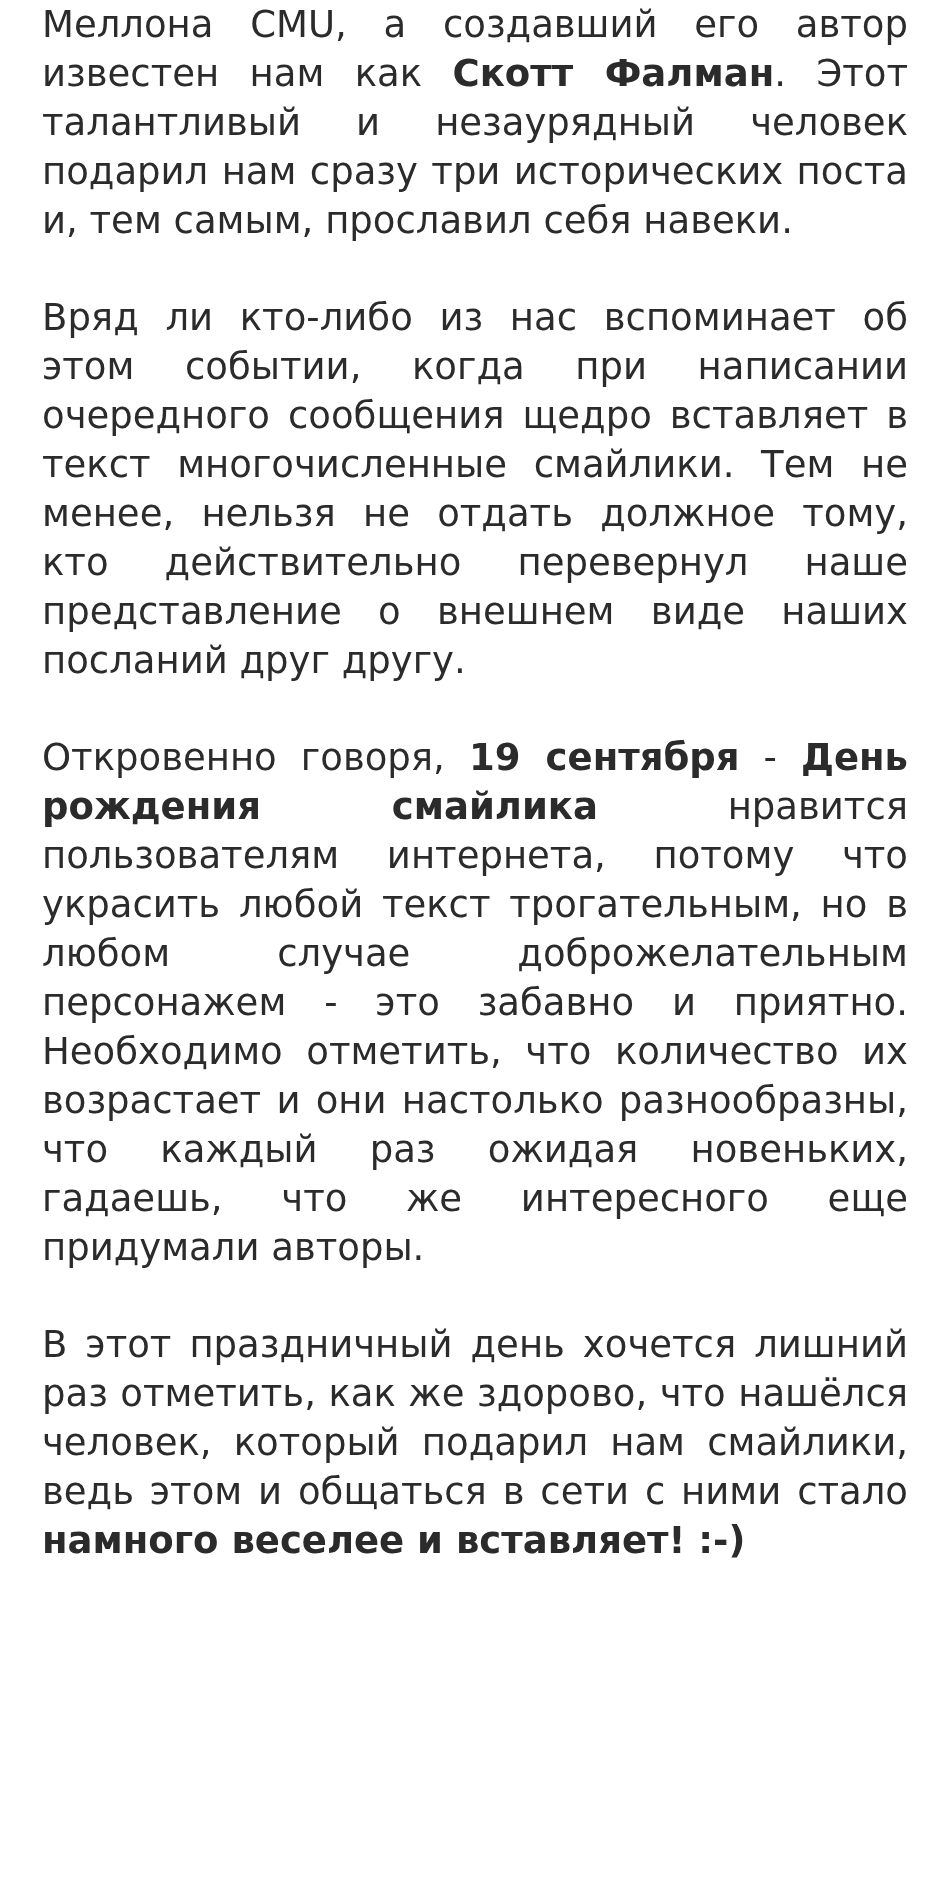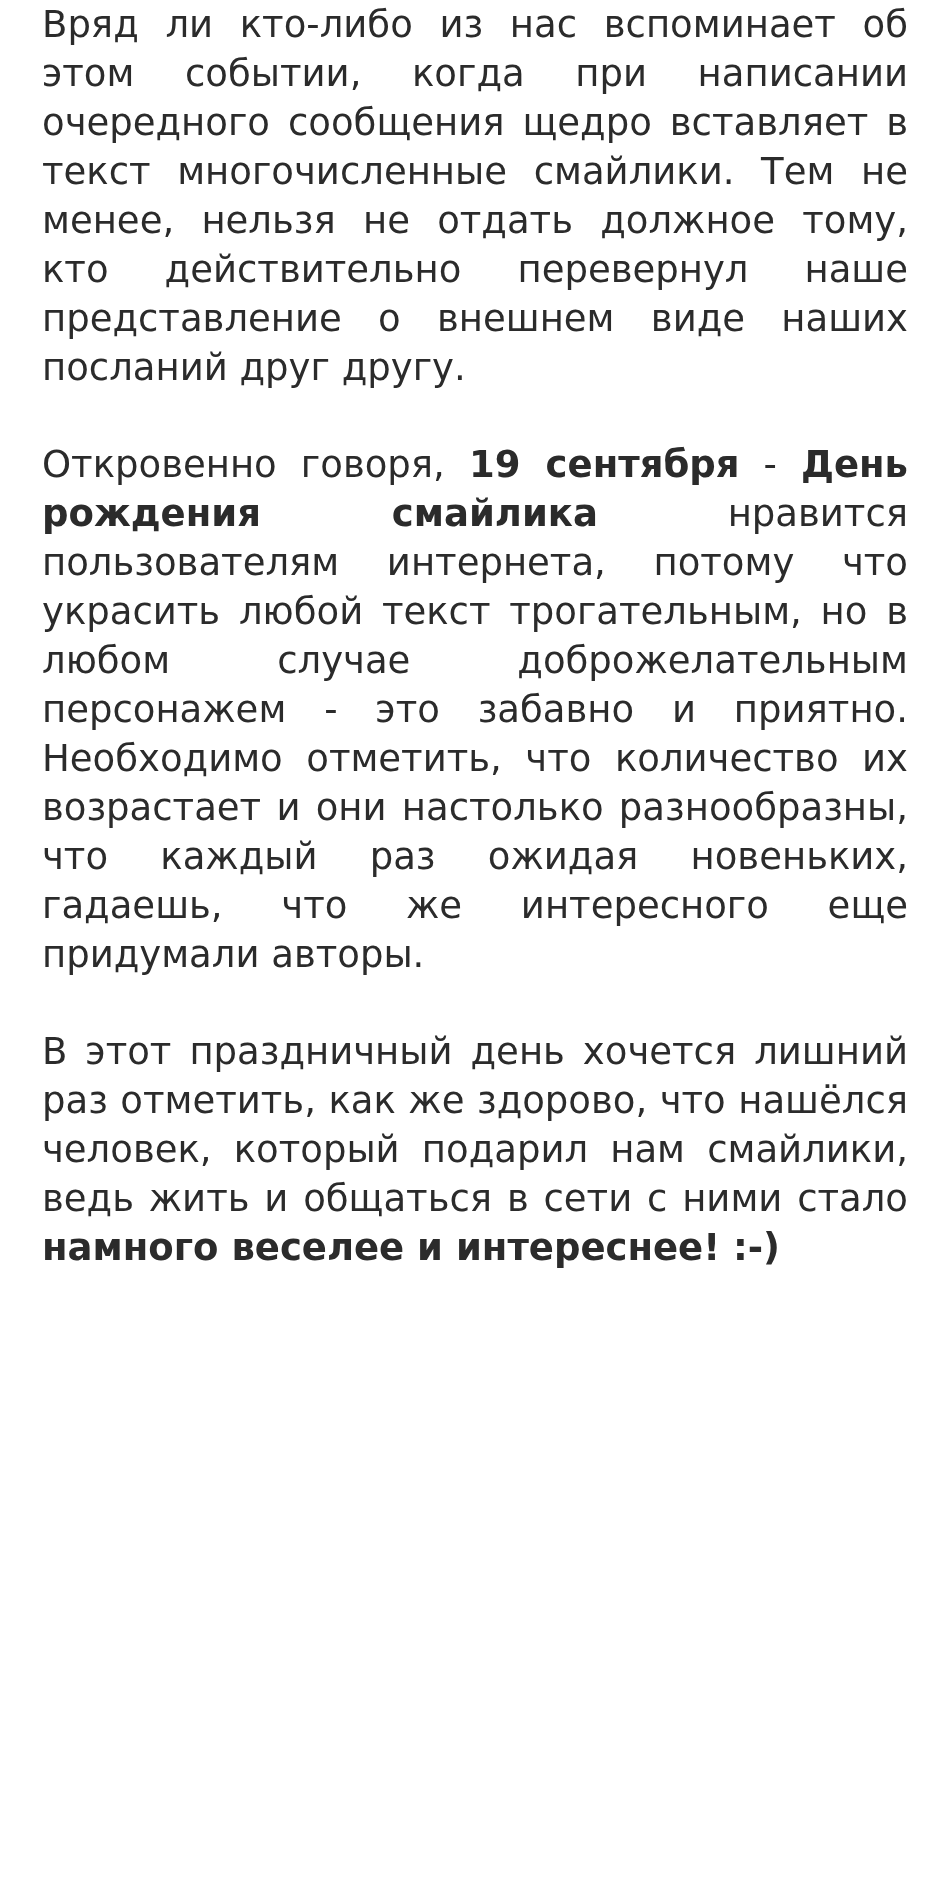--- a/index.html
+++ b/index.html
@@ -39,16 +39,17 @@
   .para .i {
   }
   .first-para {
     padding-top: 0;
   }
 </style>
 </head>
 <body>
 
 <div class="page">
+  <p class="para first-para"><span>Меллона CMU, а создавший его автор известен нам как </span><span class="b">Скотт Фалман</span><span>. Этот талантливый и незаурядный человек подарил нам сразу три исторических поста и, тем самым, прославил себя навеки.</span></p>
   <p class="para"><span>Вряд ли кто-либо из нас вспоминает об этом событии, когда при написании очередного сообщения щедро вставляет в текст многочисленные смайлики. Тем не менее, нельзя не отдать должное тому, кто действительно </span><span class="i">перевернул наше представление о внешнем виде наших посланий друг другу</span><span>.</span></p>
   <p class="para"><span>Откровенно говоря, </span><span class="b">19 сентября</span><span> - </span><span class="b">День рождения смайлика</span><span> нравится пользователям интернета, потому что украсить любой текст трогательным, но в любом случае доброжелательным персонажем - это забавно и приятно. Необходимо отметить, что количество их возрастает и они настолько разнообразны, что каждый раз ожидая новеньких, гадаешь, что же интересного еще придумали авторы.</span></p>
-  <p class="para"><span>В этот праздничный день хочется лишний раз отметить, как же здорово, что нашёлся человек, который подарил нам смайлики, ведь жить и общаться в сети с ними стало </span><span class="b">намного веселее и интереснее! :-)</span></p>
+  <p class="para"><span>В этот праздничный день хочется лишний раз отметить, как же здорово, что нашёлся человек, который подарил нам смайлики, ведь этом и общаться в сети с ними стало </span><span class="b">намного веселее и вставляет! :-)</span></p>
 </div>
 
 </body></html>

